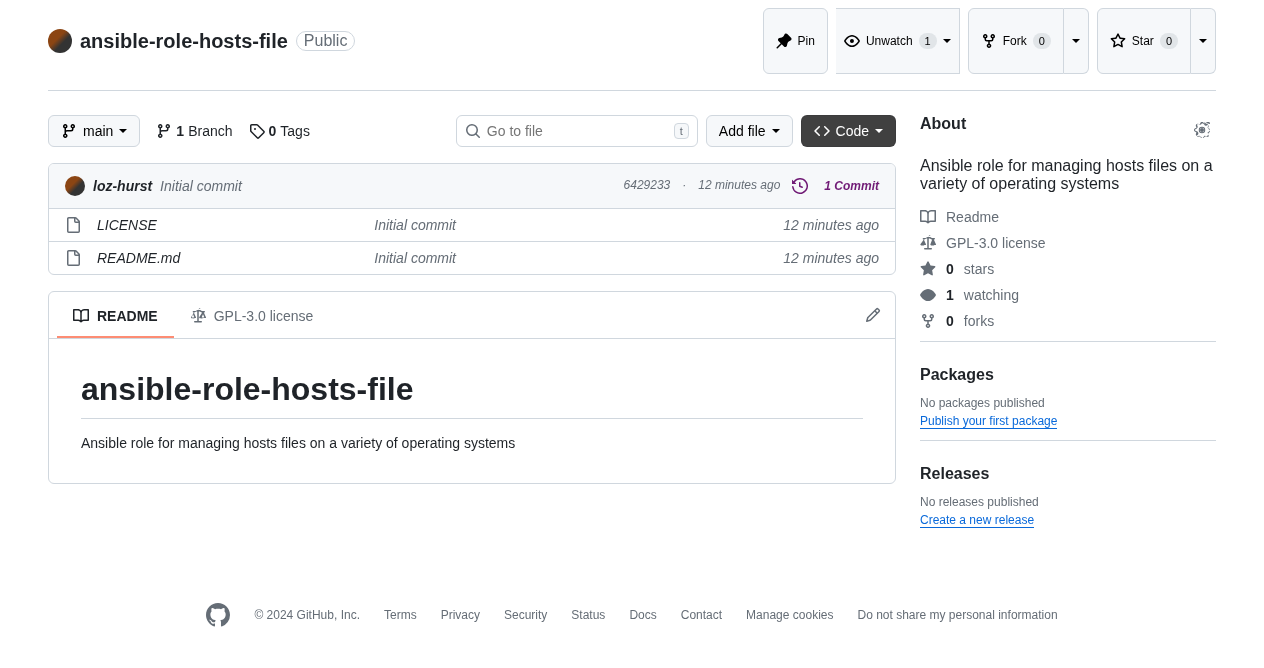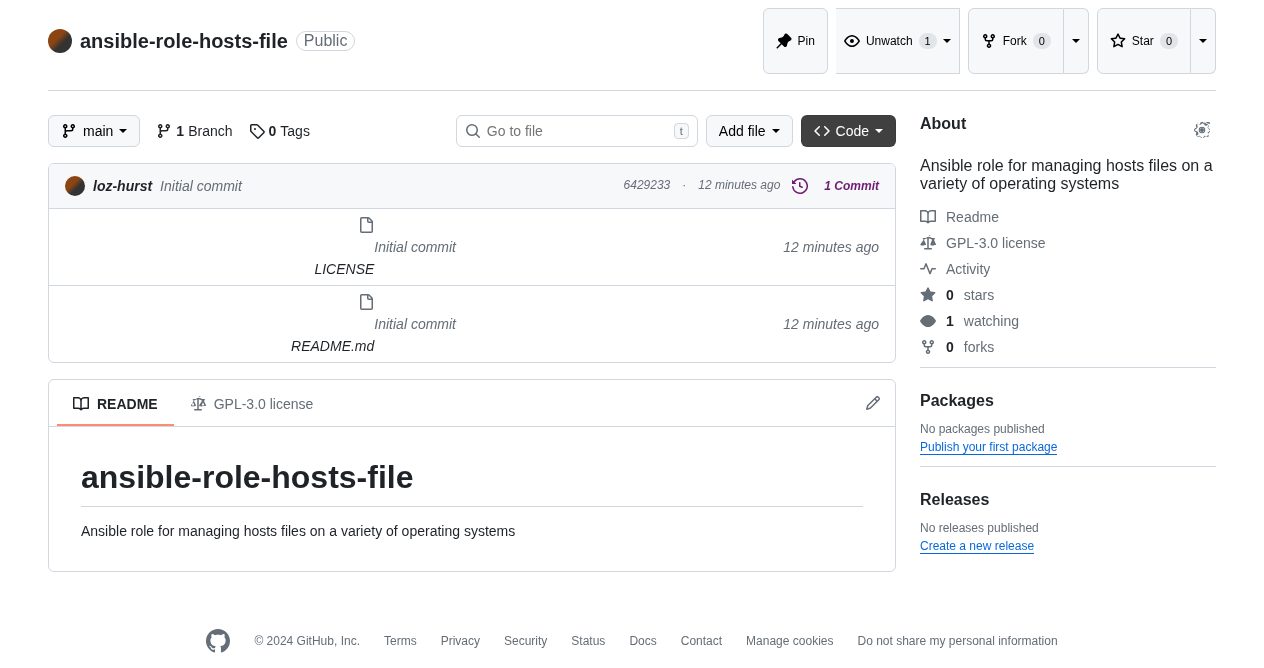--- a/index.html
+++ b/index.html
@@ -32,21 +32,21 @@
 .commit-box { border: 1px solid #d0d7de; border-radius: 6px; overflow: hidden; font-style: italic; }
 .commit-header { display: flex; align-items: center; justify-content: space-between; background: #f6f8fa; padding: 12px 16px; border-bottom: 1px solid #d0d7de; }
 .commit-left { display: flex; align-items: center; gap: 8px; }
 .avatar-sm { width: 20px; height: 20px; border-radius: 50%; background: linear-gradient(135deg, #8b4513 40%, #333 60%); }
 .commit-author { font-weight: 600; }
 .commit-msg { color: #656d76; }
 .commit-right { display: flex; gap: 12px; font-size: 12px; color: #656d76; }
 .commit-link { display: inline-flex; align-items: center; gap: 16px; color: #701a75; font-weight: 600; }
 .file-row { display: flex; align-items: center; padding: 8px 16px; border-bottom: 1px solid #d0d7de; }
 .file-row:last-child { border-bottom: none; }
-.file-row .name { display: flex; align-items: flex-end; gap: 28px; width: 38%; flex-direction: column; }
+.file-row .name { display: flex; align-items: center; gap: 16px; width: 38%; }
 .file-row .msg { flex: 1; color: #656d76; }
 .file-row .time { color: #656d76; text-align: right; }
 .readme-box { border: 1px solid #d0d7de; border-radius: 6px; margin-top: 16px; }
 .readme-tabs { display: flex; align-items: center; justify-content: space-between; padding: 0 8px; border-bottom: 1px solid #d0d7de; }
 .readme-tab-list { display: flex; padding: 8px 0 0; }
 .readme-tab { display: flex; align-items: center; gap: 8px; padding: 8px 16px 12px; font-size: 14px; font-weight: 600; cursor: pointer; border-bottom: 2px solid transparent; }
 .readme-tab.active { border-bottom-color: #fd8c73; }
 .readme-tab:not(.active) { font-weight: 400; color: #656d76; }
 .readme-body { padding: 32px; }
 .readme-body h1 { font-size: 32px; font-weight: 600; padding-bottom: 10px; border-bottom: 1px solid #d0d7de; margin-bottom: 16px; }
@@ -263,26 +263,20 @@
             <span>Readme</span>
           </li>
           <li>
             <svg class="oct" width="16" height="16" viewBox="0 0 16 16">
                 <path d="M8.75.75V2h.985c.304 0 .603.08.867.231l1.29.736c.038.022.08.033.124.033h2.234a.75.75 0 0 1 0 1.5h-.427l2.111 4.692a.75.75 0 0 1-.154.838l-.53-.53.529.531-.001.002-.2.002-.6.006-.16.015-.45.040a1.693 1.693 0 0 1-.136.105 4.72 4.72 0 0 1-.624.194c-.355.09-.714.145-1.104.145s-.749-.055-1.104-.145a4.72 4.72 0 0 1-.624-.194 1.693 1.693 0 0 1-.136-.105l-.045-.04-.016-.015-.006-.006-.004-.004v-.001a.75.75 0 0 1-.154-.838L12.178 4.5h-.162c-.305 0-.604-.079-.868-.231l-1.29-.736a.245.245 0 0 0-.124-.033H8.75V13h2.5a.75.75 0 0 1 0 1.5h-6.5a.75.75 0 0 1 0-1.5h2.5V3.5h-.984a.245.245 0 0 0-.124.033l-1.289.737c-.265.15-.564.23-.869.23h-.162l2.112 4.692a.75.75 0 0 1-.154.838l-.53-.53.529.531-.001.002-.2.002-.6.006-.16.015-.45.040a1.693 1.693 0 0 1-.136.105 4.72 4.72 0 0 1-.624.194c-.355.09-.714.145-1.104.145s-.749-.055-1.104-.145a4.72 4.72 0 0 1-.624-.194 1.693 1.693 0 0 1-.136-.105l-.045-.04-.016-.015-.006-.006-.004-.004v-.001a.75.75 0 0 1-.154-.838L3.822 4.5h-.427a.75.75 0 0 1 0-1.5h2.234a.249.249 0 0 0 .125-.033l1.288-.737c.265-.15.564-.23.869-.23h.984V.75a.75.75 0 0 1 1.5 0Z"></path>
               </svg>
             <span>GPL-3.0 license</span>
           </li>
           <li>
             <svg class="oct" width="16" height="16" viewBox="0 0 16 16">
-                <path d="M6 2c.306 0 .582.187.696.471L10 10.731l1.304-3.26A.751.751 0 0 1 12 7h3.25a.75.75 0 0 1 0 1.5h-2.742l-1.812 4.528a.751.751 0 0 1-1.392 0L6 4.77 4.696 8.03A.75.75 0 0 1 4 8.5H.75a.75.75 0 0 1 0-1.5h2.742l1.812-4.529A.751.751 0 0 1 6 2Z"></path>
-              </svg>
-            <span>Activity</span>
-          </li>
-          <li>
-            <svg class="oct" width="16" height="16" viewBox="0 0 16 16">
                 <path d="M8 .25a.75.75 0 0 1 .673.418l1.882 3.815 4.21.612a.75.75 0 0 1 .416 1.279l-3.046 2.97.719 4.192a.751.751 0 0 1-1.088.791L8 12.347l-3.766 1.98a.75.75 0 0 1-1.088-.79l.72-4.194L.818 6.374a.75.75 0 0 1 .416-1.28l4.21-.611L7.327.668A.75.75 0 0 1 8 .25Z"></path>
               </svg>
             <span class="num">0</span>
             <span>stars</span>
           </li>
           <li>
             <svg class="oct" width="16" height="16" viewBox="0 0 16 16">
                 <path d="M8 2c1.981 0 3.671.992 4.933 2.078 1.27 1.091 2.187 2.345 2.637 3.023a1.62 1.62 0 0 1 0 1.798c-.45.678-1.367 1.932-2.637 3.023C11.67 13.008 9.981 14 8 14c-1.981 0-3.671-.992-4.933-2.078C1.797 10.83.88 9.576.43 8.898a1.62 1.62 0 0 1 0-1.798c.45-.677 1.367-1.931 2.637-3.022C4.33 2.992 6.019 2 8 2ZM8 10a2 2 0 1 1-.001-3.999A2 2 0 0 1 8 10Z"></path>
               </svg>
             <span class="num">1</span>

